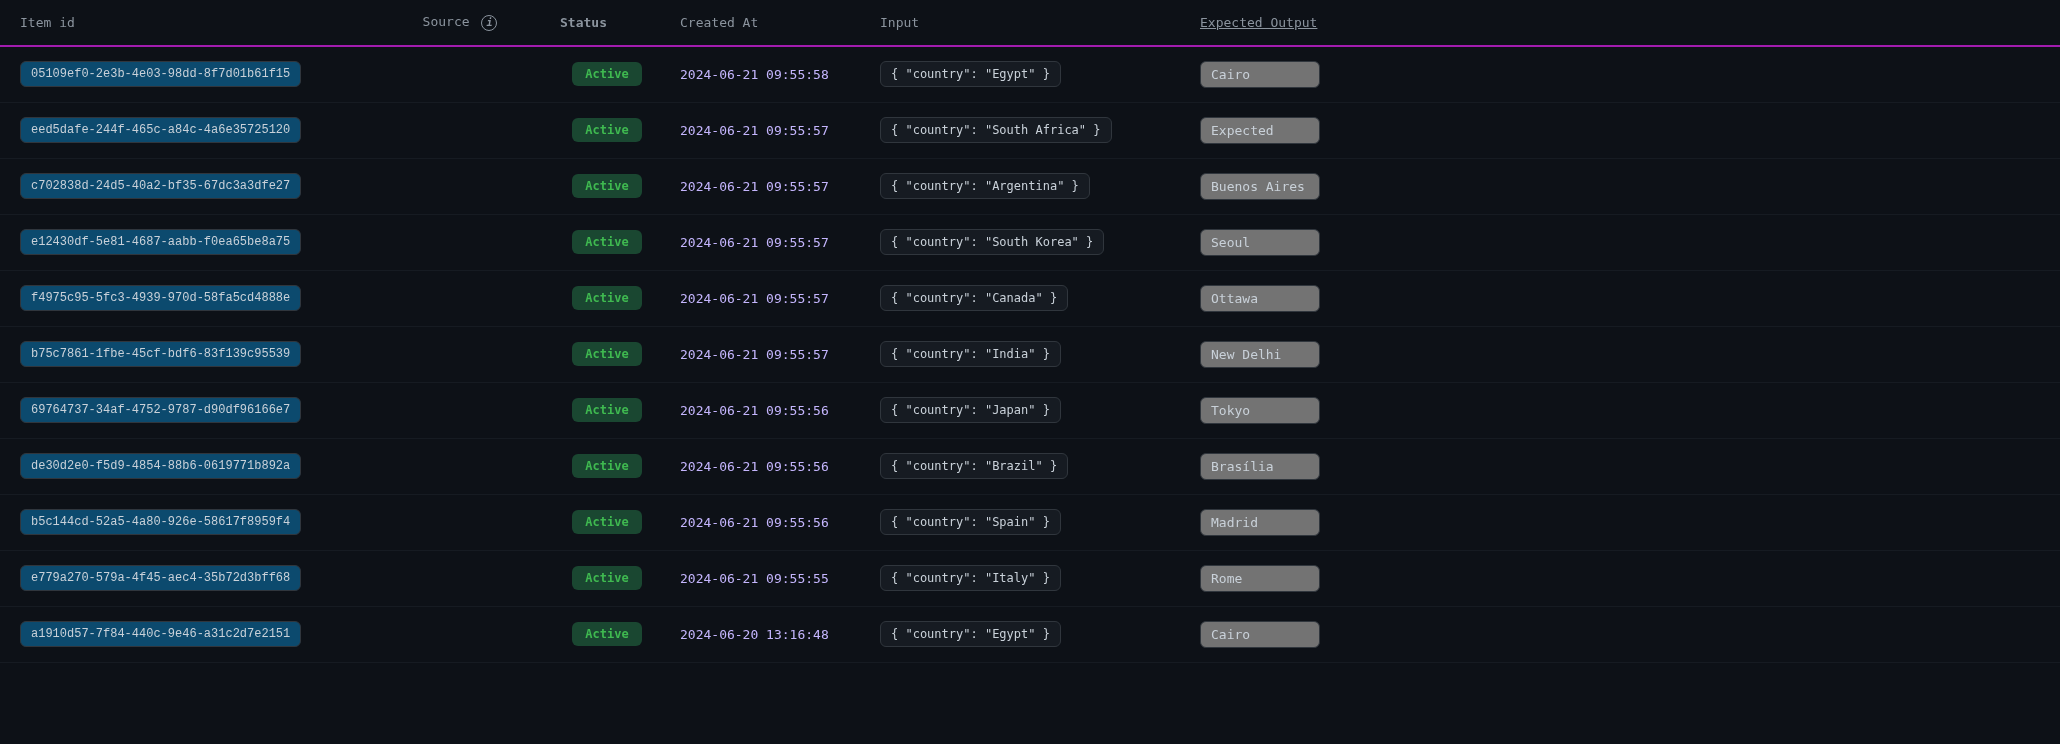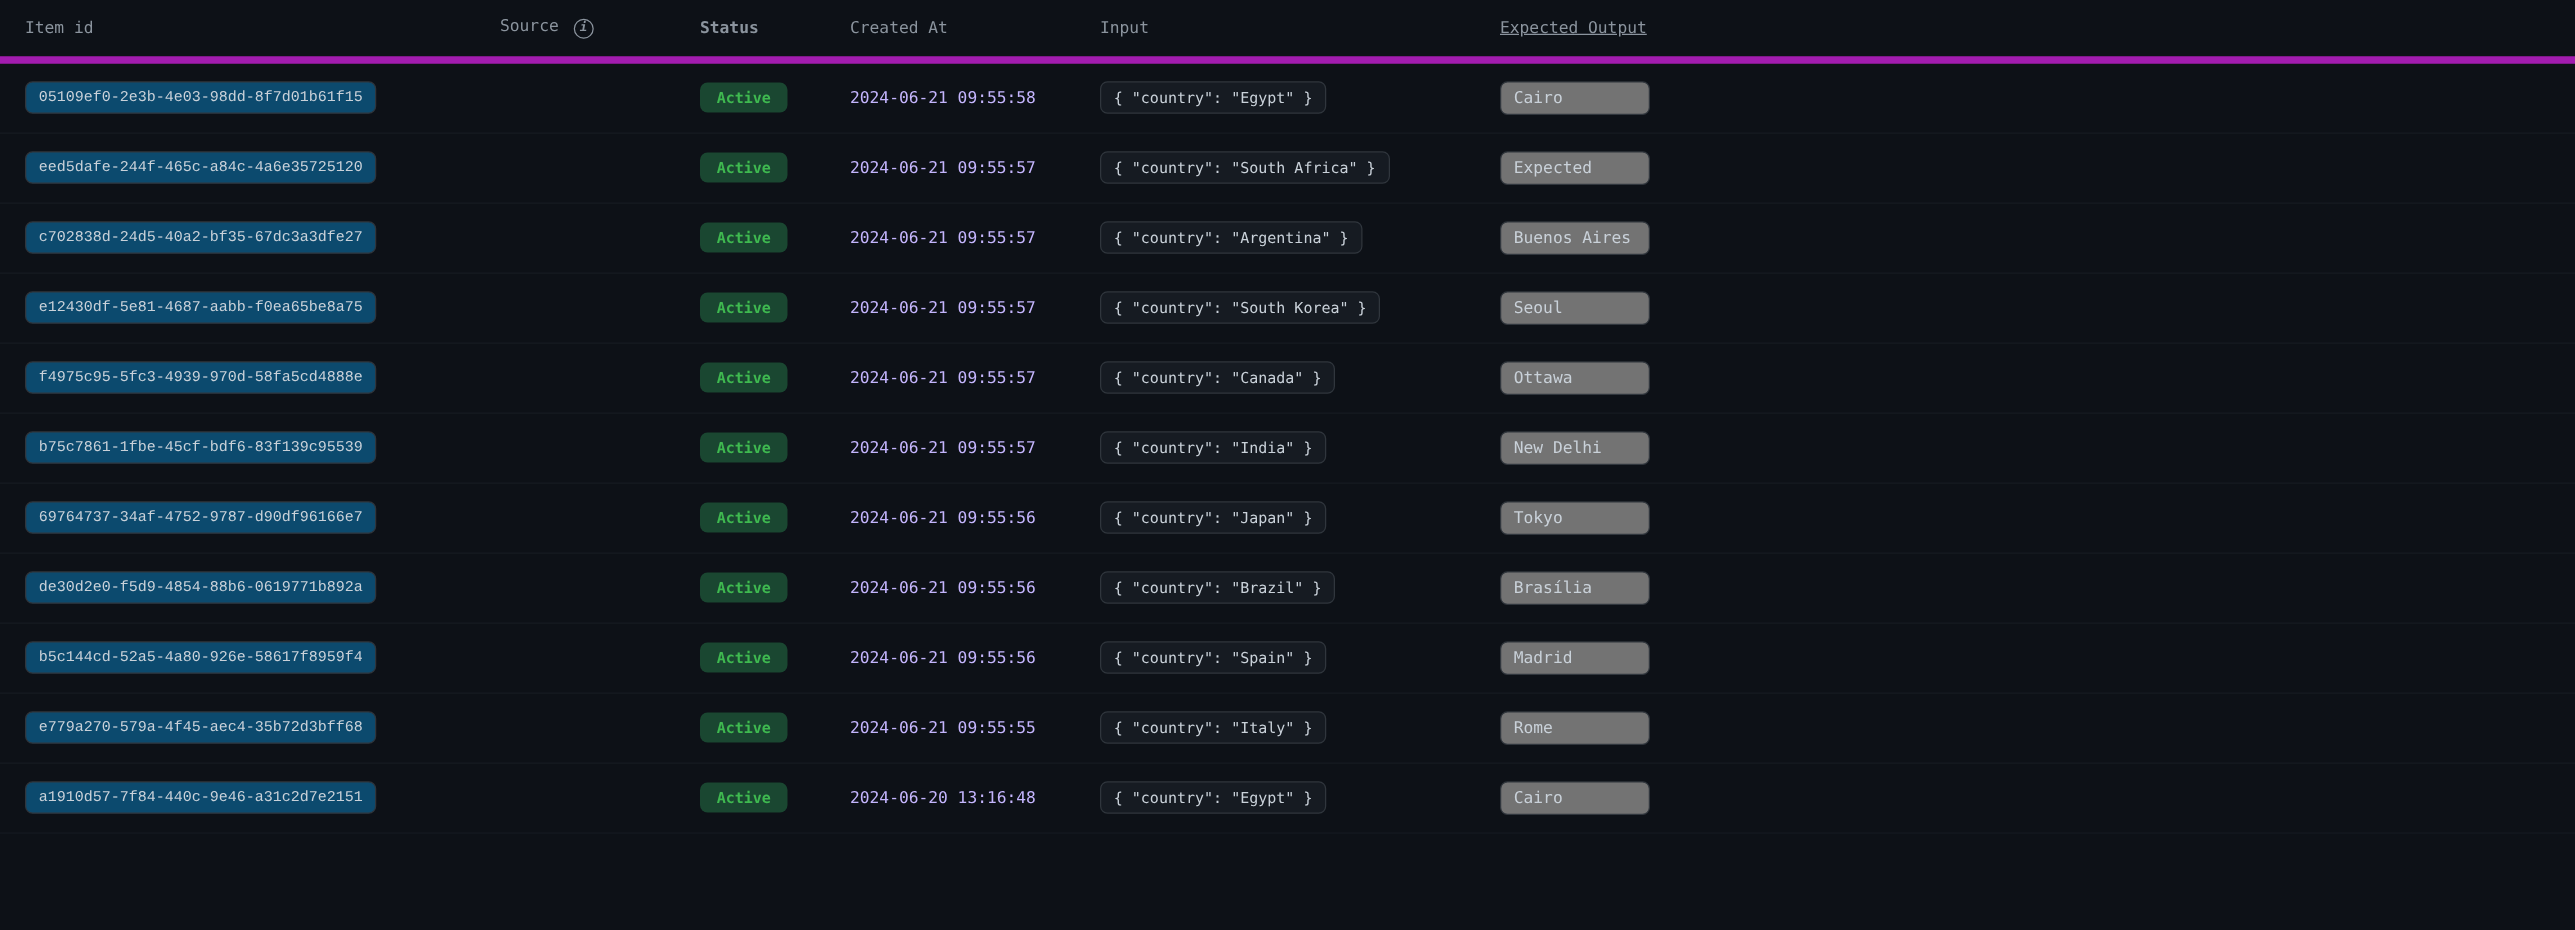--- a/index.html
+++ b/index.html
@@ -22,35 +22,35 @@
       overflow-x: auto;
     }
 
     table {
       width: 100%;
       border-collapse: collapse;
       table-layout: fixed;
     }
 
     thead tr {
-      border-bottom: 6px solid #a21caf;
+      border-bottom: 2px solid #a21caf;
     }
 
     th {
       padding: 14px 20px;
       text-align: left;
       font-weight: 500;
       font-size: 13px;
       color: #8b949e;
       background-color: #0d1117;
       white-space: nowrap;
     }
 
     th:nth-child(1) { width: 380px; }
-    th:nth-child(2) { width: 160px; }
+    th:nth-child(2) { width: 160px; text-align: center; }
     th:nth-child(3) { width: 120px; font-weight: bold; }
     th:nth-child(4) { width: 200px; }
     th:nth-child(5) { width: 320px; }
     th:nth-child(6) { width: 880px; text-decoration: underline; }
 
     tbody tr {
       border-bottom: 1px solid #161b22;
     }
 
     td {
@@ -74,20 +74,21 @@
     .status-badge {
       display: inline-block;
       background-color: #1a4731;
       color: #3fb950;
       border-radius: 6px;
       padding: 5px 0;
       font-size: 12px;
       font-weight: 600;
       text-align: center;
       min-width: 70px;
+      margin-left: 12px;
     }
 
     .created-at {
       color: #c4b5fd;
       font-family: 'SFMono-Regular', Consolas, monospace;
       font-size: 13px;
       white-space: nowrap;
     }
 
     .input-cell {

